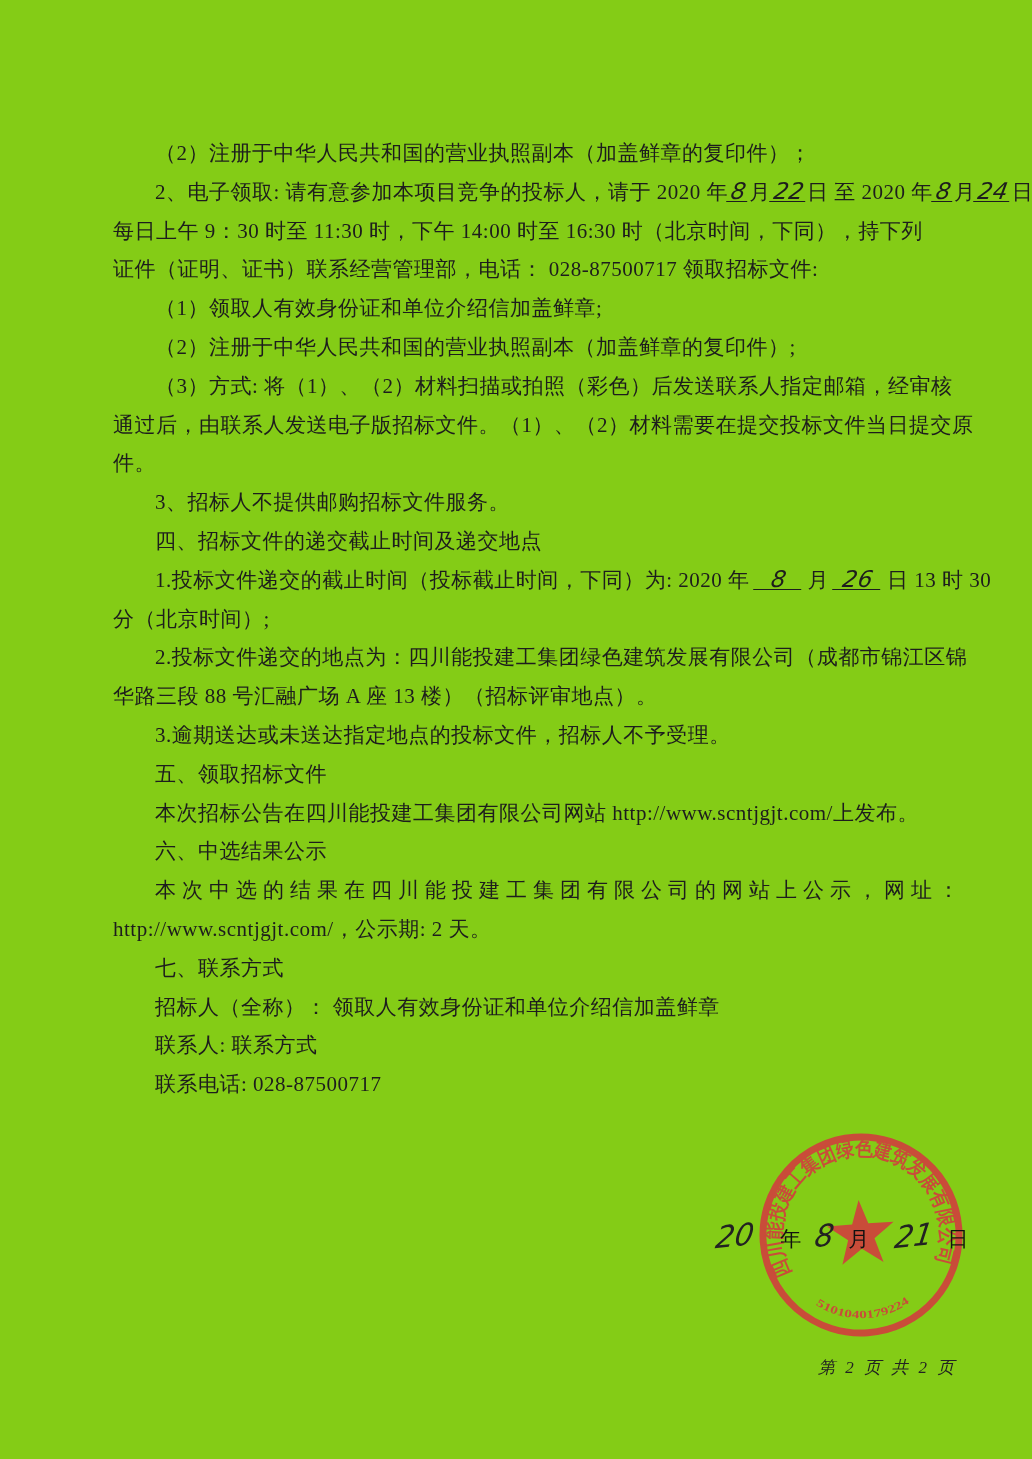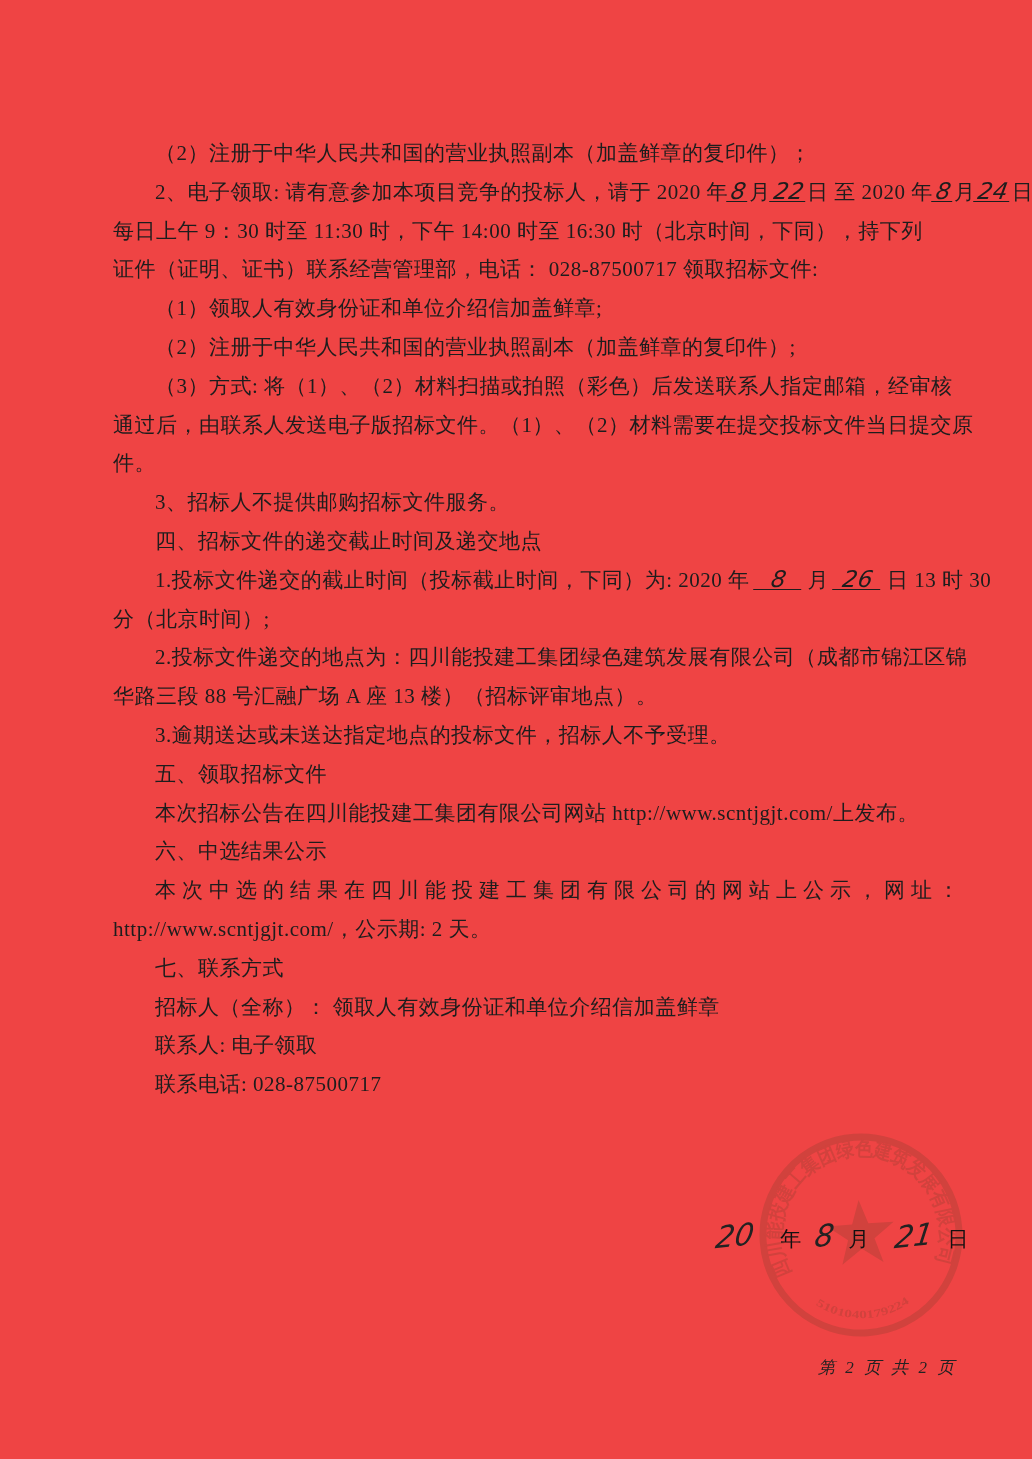--- a/index.html
+++ b/index.html
@@ -1,18 +1,18 @@
 <!DOCTYPE html>
 <html><head>
 <meta charset="utf-8">
 <style>
   html, body { margin:0; padding:0; background:#ffffff; }
   .page {
     position:relative; width:1032px; height:1459px;
-    background:#ef4444; overflow:hidden;
+    background:#84cc16; overflow:hidden;
     font-family:"Liberation Serif", serif; color:#1d1d1d;
   }
   .doc { position:absolute; left:113px; top:134px; width:830px; }
   .line {
     font-size:21px; line-height:38.8px; height:38.8px;
     white-space:nowrap; letter-spacing:0.5px;
   }
   .indent { padding-left:42px; }
   .spread { letter-spacing:6px; }
   .hand {
@@ -79,21 +79,21 @@
     <div class="line indent">2.投标文件递交的地点为：四川能投建工集团绿色建筑发展有限公司（成都市锦江区锦</div>
     <div class="line">华路三段 88 号汇融广场 A 座 13 楼）（招标评审地点）。</div>
     <div class="line indent">3.逾期送达或未送达指定地点的投标文件，招标人不予受理。</div>
     <div class="line indent">五、领取招标文件</div>
     <div class="line indent">本次招标公告在四川能投建工集团有限公司网站 http://www.scntjgjt.com/上发布。</div>
     <div class="line indent">六、中选结果公示</div>
     <div class="line indent spread">本次中选的结果在四川能投建工集团有限公司的网站上公示，网址：</div>
     <div class="line">http://www.scntjgjt.com/，公示期: 2 天。</div>
     <div class="line indent">七、联系方式</div>
     <div class="line indent">招标人（全称）： 领取人有效身份证和单位介绍信加盖鲜章</div>
-    <div class="line indent">联系人: 电子领取</div>
+    <div class="line indent">联系人: 联系方式</div>
     <div class="line indent">联系电话: 028-87500717</div>
   </div>
 
   <div class="stamp">
     <svg viewBox="0 0 240 240" width="222" height="222">
       <circle cx="120" cy="120" r="106" fill="none" stroke-width="7.5" stroke="#cf423d"></circle>
       <path id="stamp-arc-top" d="M 42.1 156.3 A 86 86 0 1 1 197.9 156.3" fill="none"></path>
       <path id="stamp-arc-bottom" d="M 65.8 191.9 A 90 90 0 0 0 174.2 191.9" fill="none"></path>
       <text font-size="22" font-weight="bold" letter-spacing="0" fill="#cf423d">
         <textPath href="#stamp-arc-top" textLength="344" lengthAdjust="spacingAndGlyphs">四川能投建工集团绿色建筑发展有限公司</textPath>

